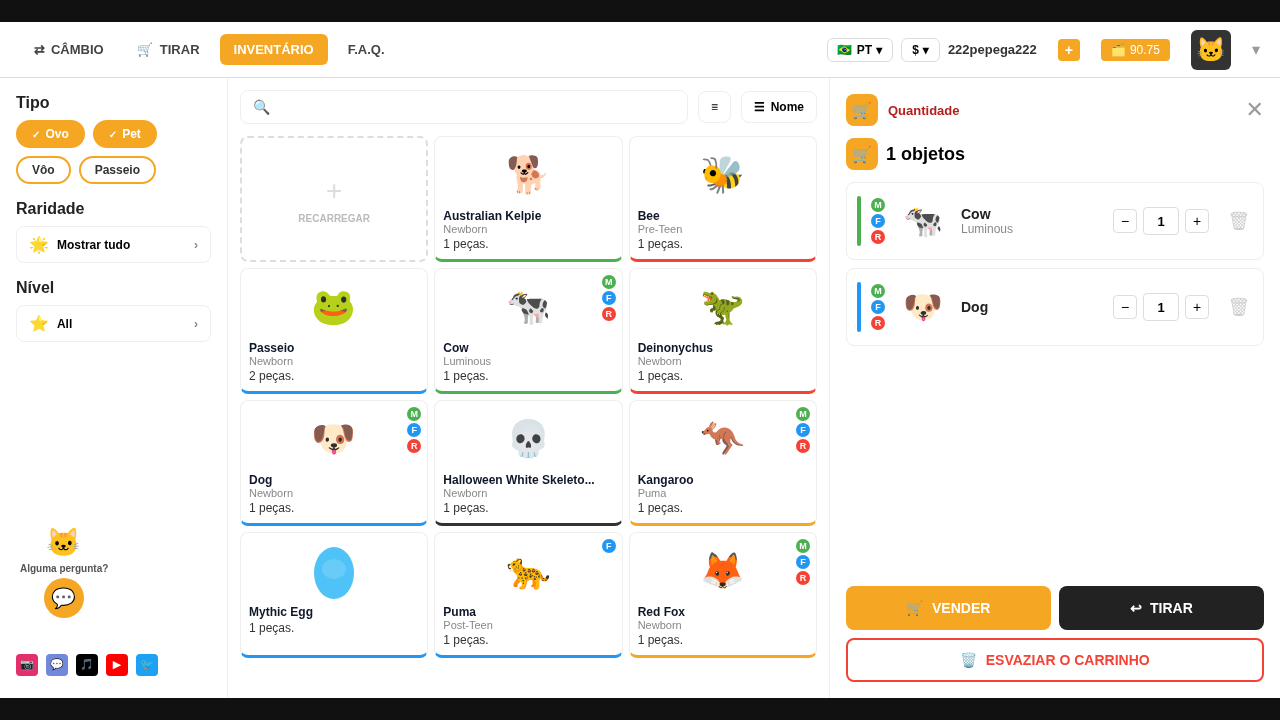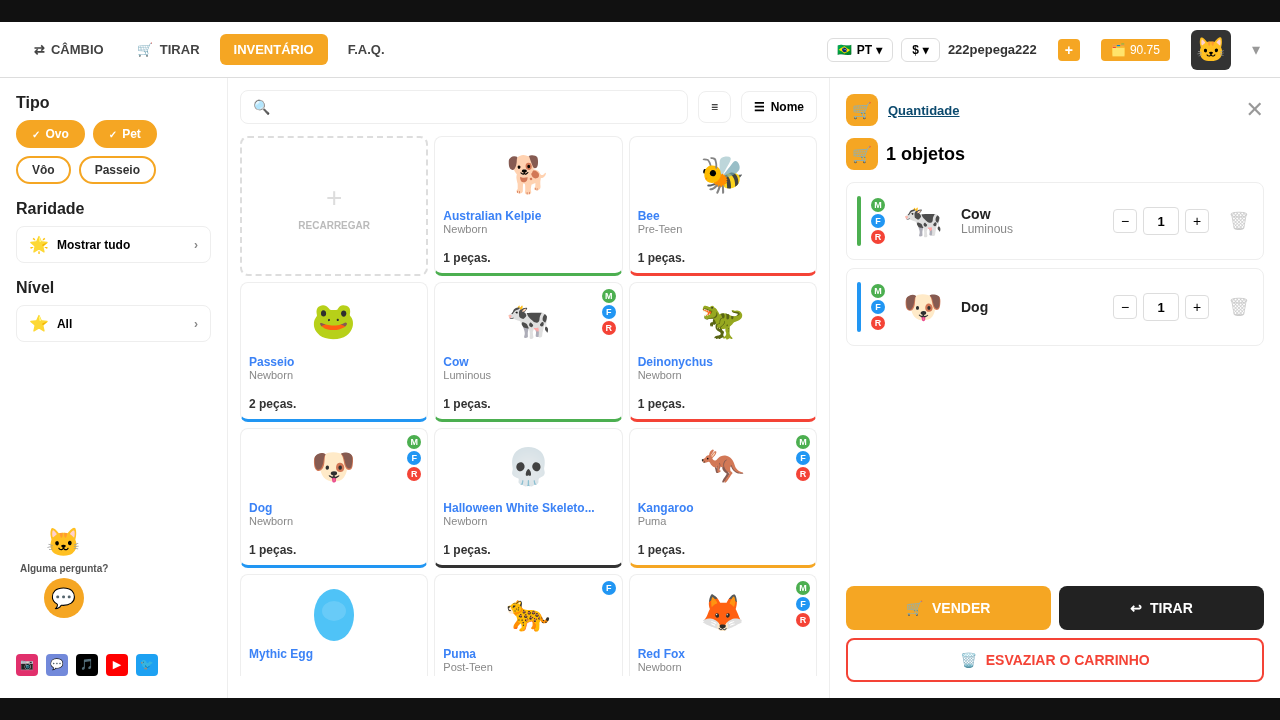--- a/index.html
+++ b/index.html
@@ -63,23 +63,23 @@
     .items-grid { display: grid; grid-template-columns: repeat(3, 1fr); gap: 6px; overflow-y: auto; max-height: 540px; }
     .item-card { border: 1.5px solid #eee; border-radius: 8px; padding: 8px; cursor: pointer; position: relative; background: white; }
     .item-card.reload-card { border: 2px dashed #ddd; display: flex; flex-direction: column; align-items: center; justify-content: center; min-height: 110px; }
     .item-card.blue-border { border-bottom: 3px solid #2196f3; }
     .item-card.green-border { border-bottom: 3px solid #4caf50; }
     .item-card.red-border { border-bottom: 3px solid #f44336; }
     .item-card.black-border { border-bottom: 3px solid #333; }
     .item-card.orange-border { border-bottom: 3px solid #f5a623; }
 
     .item-img { width: 60px; height: 60px; margin: 0 auto 4px; display: flex; align-items: center; justify-content: center; font-size: 36px; }
-    .item-name { font-size: 12px; font-weight: 700; color: #3b82f6; }
+    .item-name { font-size: 12px; font-weight: 700; color: #0f172a; }
     .item-sub { font-size: 11px; color: #888; }
-    .item-count { font-size: 12px; font-weight: 700; color: #333; margin-top: 16px; }
+    .item-count { font-size: 12px; font-weight: 400; color: #333; margin-top: 2px; }
 
     .badges { position: absolute; top: 6px; right: 6px; display: flex; flex-direction: column; gap: 2px; align-items: flex-end; }
     .badge { width: 14px; height: 14px; border-radius: 50%; font-size: 9px; font-weight: 900; display: flex; align-items: center; justify-content: center; color: white; }
     .badge.m { background: #4caf50; }
     .badge.f { background: #2196f3; }
     .badge.r { background: #f44336; }
 
     
     .cart-panel { width: 450px; background: white; padding: 16px; display: flex; flex-direction: column; gap: 12px; flex-shrink: 0; }
     .cart-header { display: flex; align-items: center; justify-content: space-between; }
@@ -355,21 +355,21 @@
           <div class="item-sub">Newborn</div>
           <div class="item-count">1 peças.</div>
         </div>
       </div>
     </div>
 
     <div class="cart-panel">
       <div class="cart-header">
         <div class="cart-title-area">
           <div class="cart-icon">🛒</div>
-          <span style="font-size:13px;color:#0c4a6e;font-weight:600;margin-right:0;text-decoration:underline;">Quantidade</span>
+          <span style="font-size:13px;color:#b91c1c;font-weight:600;margin-right:0;">Quantidade</span>
         </div>
         <button class="close-btn">✕</button>
       </div>
 
       <div style="display:flex;align-items:center;gap:8px;">
         <div class="cart-icon">🛒</div>
         <span style="font-size:18px;font-weight:900;">1 objetos</span>
       </div>
 
       <div class="cart-items">

